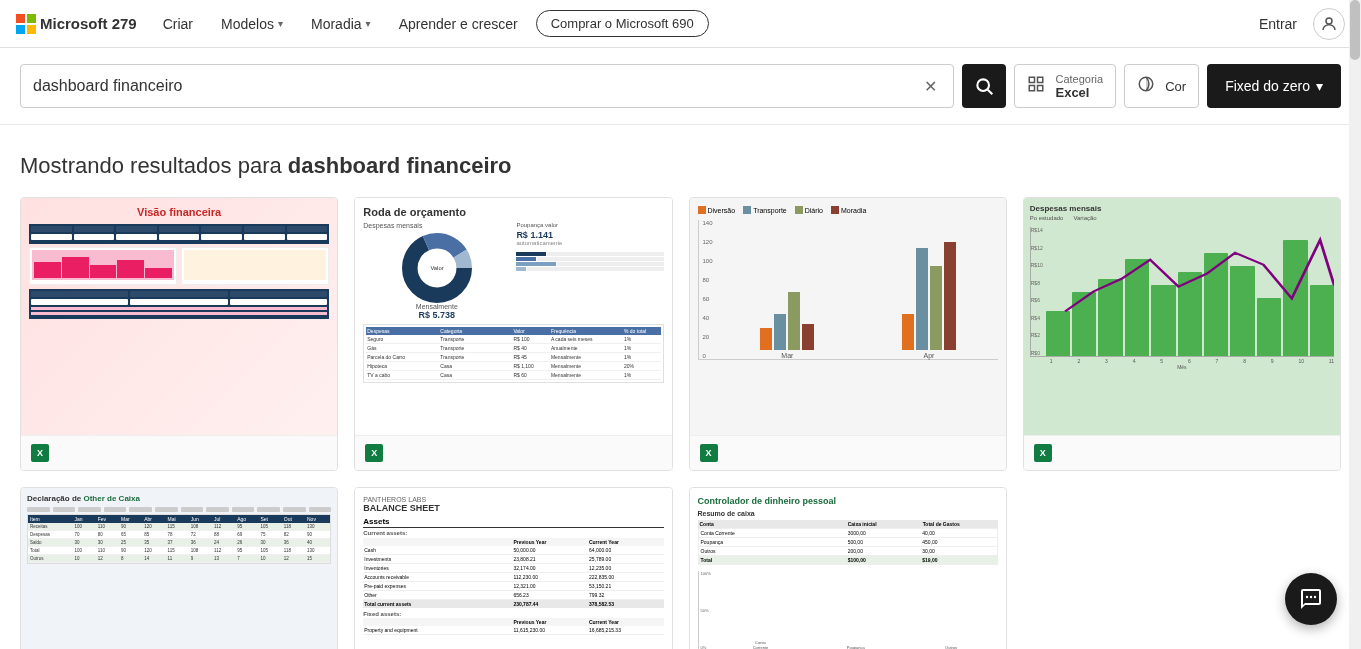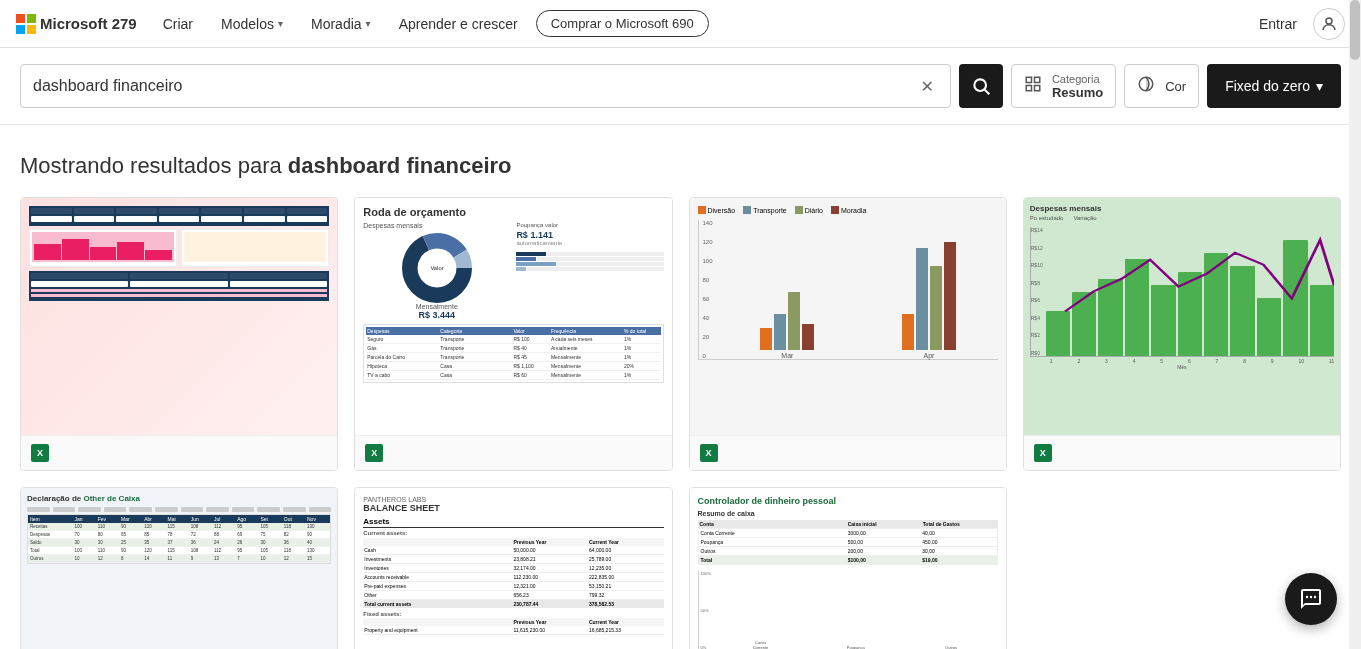--- a/index.html
+++ b/index.html
@@ -217,21 +217,21 @@
       <span class="filter-pill-icon">
         <svg width="18" height="18" viewBox="0 0 24 24" fill="none" stroke="#555" stroke-width="2">
           <rect x="3" y="3" width="7" height="7"></rect>
             <rect x="14" y="3" width="7" height="7"></rect>
           <rect x="3" y="14" width="7" height="7"></rect>
             <rect x="14" y="14" width="7" height="7"></rect>
         </svg>
       </span>
       <div>
         <span class="filter-label">Categoria</span>
-        <span class="filter-value">Resumo</span>
+        <span class="filter-value">Excel</span>
       </div>
     </div>
 
     <div class="filter-pill">
       <span class="filter-pill-icon">
         <svg width="18" height="18" viewBox="0 0 24 24" fill="none" stroke="#555" stroke-width="2">
           <circle cx="12" cy="12" r="9"></circle>
           <path d="M12 3 Q16 7 16 12 Q16 17 12 21" fill="#ccc"></path>
         </svg>
       </span>
@@ -246,20 +246,21 @@
 </div>
 
 <div class="results-heading">
   <span>Mostrando resultados para </span><strong>dashboard financeiro</strong>
 </div>
 
 <div class="template-grid">
 
   <div class="template-card">
     <div class="card-thumb thumb-visao">
+      <div style="text-align:center; font-size:11px; font-weight:700; color:#c62828; margin-bottom:6px;">Visão financeira</div>
       <div style="background:#1a3a5c; padding:2px; margin-bottom:3px;">
         <div class="mini-row">
             <div class="mini-cell dark"></div>
             <div class="mini-cell dark"></div>
             <div class="mini-cell dark"></div>
             <div class="mini-cell dark"></div>
             <div class="mini-cell dark"></div>
             <div class="mini-cell dark"></div>
             <div class="mini-cell dark"></div>
           </div>
@@ -317,21 +318,21 @@
           <div style="width:70px; height:70px; margin: 0 auto; position:relative;">
             <svg viewBox="0 0 36 36" width="70" height="70">
               <circle cx="18" cy="18" r="14" fill="none" stroke="#1a3a5c" stroke-width="8" stroke-dasharray="60 40" stroke-dashoffset="0"></circle>
               <circle cx="18" cy="18" r="14" fill="none" stroke="#4a6fa5" stroke-width="8" stroke-dasharray="20 80" stroke-dashoffset="-60"></circle>
               <circle cx="18" cy="18" r="14" fill="none" stroke="#a0b8d0" stroke-width="8" stroke-dasharray="10 90" stroke-dashoffset="-80"></circle>
               <circle cx="18" cy="18" r="5" fill="white"></circle>
               <text x="18" y="19" font-size="3" text-anchor="middle" fill="#333">Valor</text>
             </svg>
           </div>
           <div style="font-size:7px; text-align:center; color:#555;">Mensalmente</div>
-          <div style="font-size:9px; text-align:center; font-weight:700; color:#1a3a5c;">R$ 3.444</div>
+          <div style="font-size:9px; text-align:center; font-weight:700; color:#1a3a5c;">R$ 5.738</div>
         </div>
         <div style="flex:1; font-size:6px; color:#555;">
           <div style="margin-bottom:2px;">Poupança valor</div>
           <div style="font-size:9px; font-weight:700; color:#1a3a5c;">R$ 1.141</div>
           <div style="font-size:6px; color:#888;">automaticamente</div>
           <div style="margin-top:6px;">
             <div style="display:flex; gap:1px; margin-bottom:1px;">
                 <div style="width:30px; height:4px; background:#1a3a5c;"></div>
                 <div style="flex:1; height:4px; background:#eee;"></div>
               </div>

